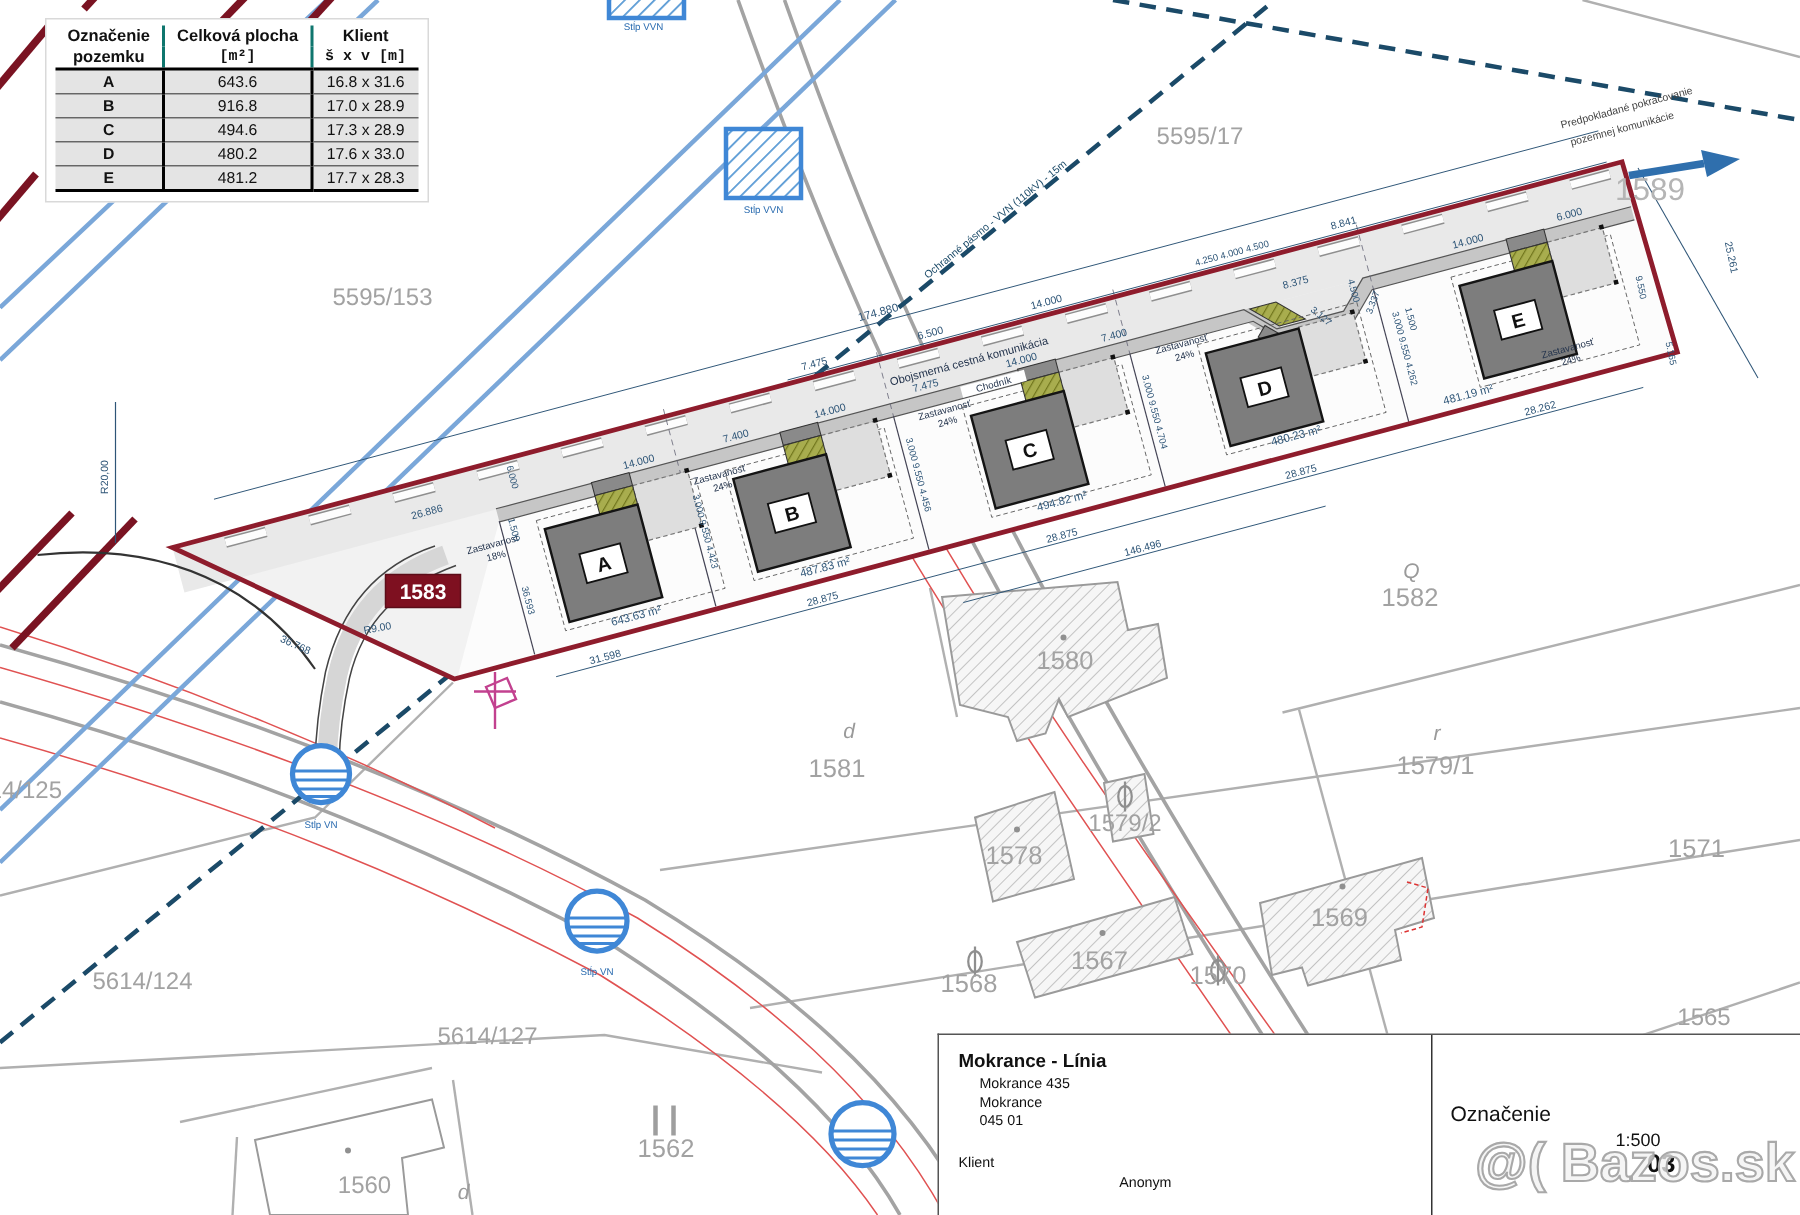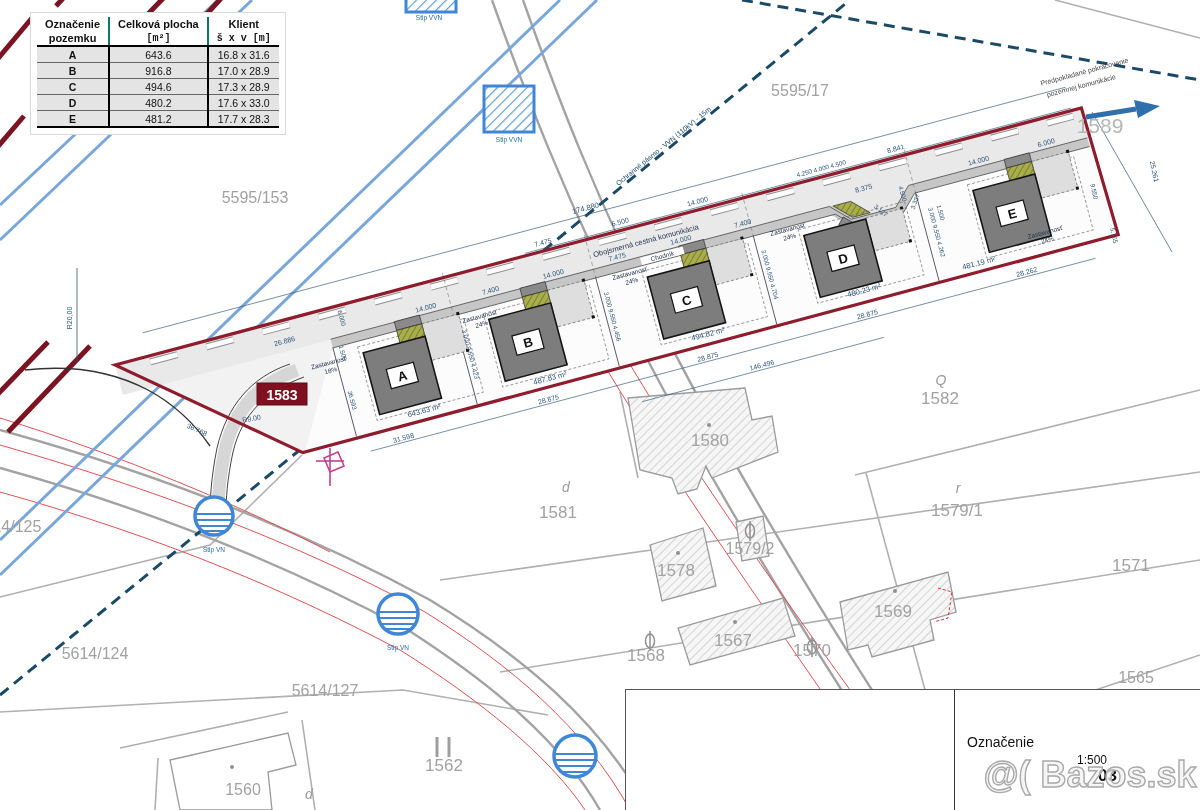--- a/index.html
+++ b/index.html
@@ -479,20 +479,28 @@
       <tr>
         <td>E</td>
         <td>481.2</td>
         <td>17.7 x 28.3</td>
       </tr>
     </tbody>
   </table>
 </div>
 
 <div class="tblock">
+  <div class="tb-col tb-c1">
+    <div class="proj">Mokrance - Línia</div>
+    <div class="a1">Mokrance 435</div>
+    <div class="a2">Mokrance</div>
+    <div class="a3">045 01</div>
+    <div class="kl">Klient</div>
+    <div class="klv">Anonym</div>
+  </div>
   <div class="tb-col tb-c3">
     <div class="dt">Označenie</div>
     <div class="sc">1:500</div>
     <div class="num">03</div>
   </div>
 </div>
 
 <svg width="220" height="80" style="left:980px;top:733px;">
   <text x="110" y="54" font-size="36" font-weight="bold" fill="#f2f2f2" fill-opacity="0.75" stroke="#a9a9a9" stroke-width="1.4">@( Bazos.sk</text>
 </svg>

